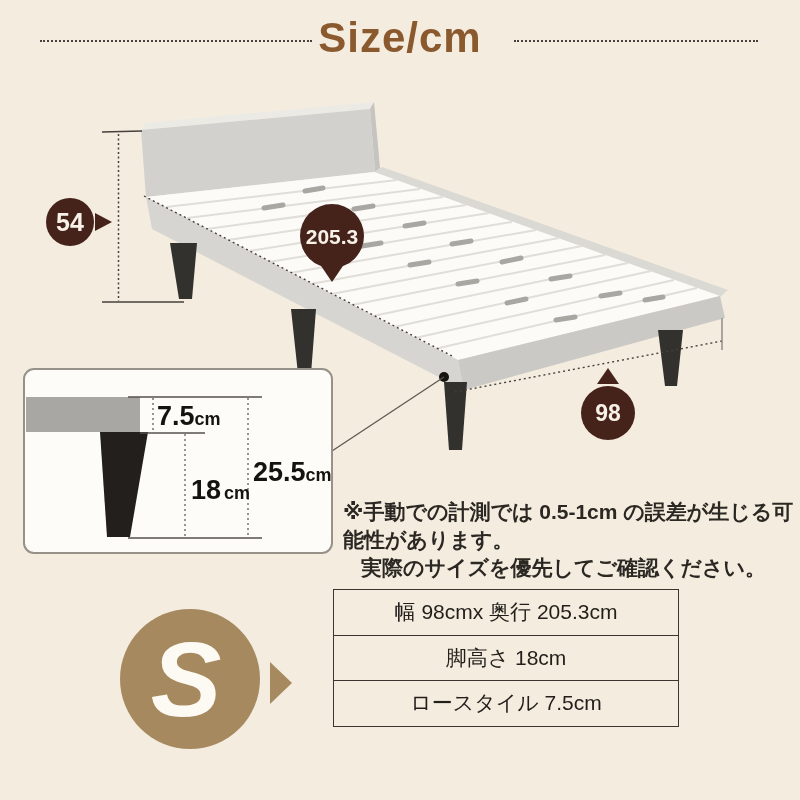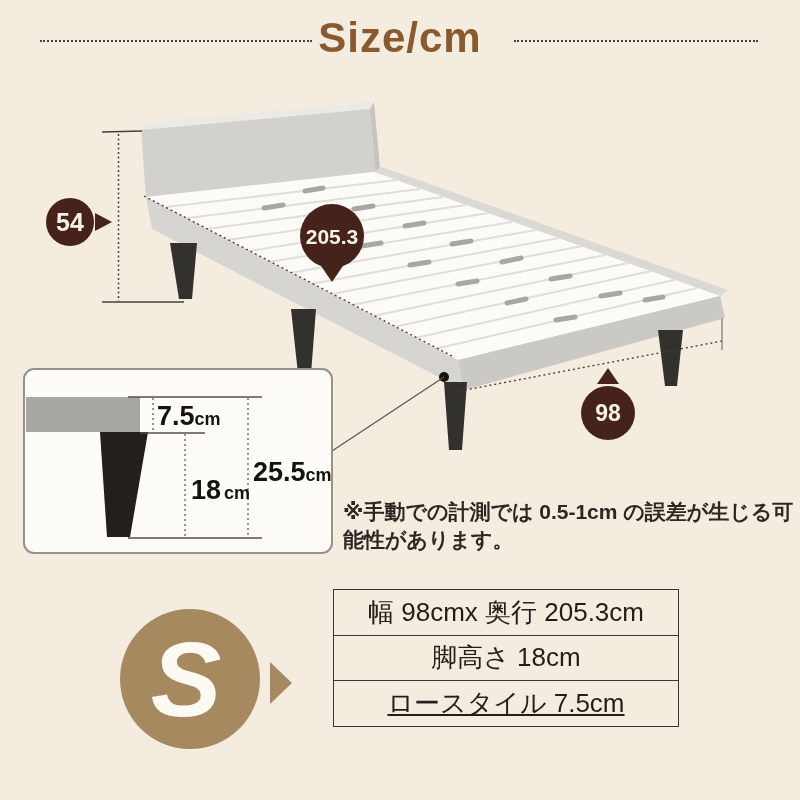--- a/index.html
+++ b/index.html
@@ -38,24 +38,24 @@
   }
   .note .l2{padding-left:18px;}
 
   
   .spec-table{
     position:absolute;left:333px;top:589px;width:344px;
     border:1.5px solid #3a352f;
   }
   .spec-row{
     height:44.5px;display:flex;align-items:center;justify-content:center;
-    font-size:26px;color:#221e1a;font-weight:500;
+    font-size:21px;color:#221e1a;font-weight:500;
     border-bottom:1.5px solid #3a352f;
   }
-  .spec-row:last-child{border-bottom:none;text-decoration:underline;}
+  .spec-row:last-child{border-bottom:none;}
 </style>
 </head>
 <body>
 
 <div class="canvas">
 
   <div class="dotline left"></div>
   <div class="title">Size/cm</div>
   <div class="dotline right"></div>
 
@@ -140,20 +140,21 @@
 
     <g>
       <circle cx="190" cy="679" r="70" fill="#a6895f"></circle>
       <polygon points="270,662 270,704 292,683" fill="#a6895f"></polygon>
       <text x="186" y="716" font-size="106" font-style="italic" font-weight="700" fill="#fdfaf3" text-anchor="middle">S</text>
     </g>
   </svg>
 
   <div class="note">
     <div class="l1">※手動での計測では 0.5-1cm の誤差が生じる可能性があります。</div>
+    <div class="l2">実際のサイズを優先してご確認ください。</div>
   </div>
 
   <div class="spec-table">
     <div class="spec-row">幅 98cmx 奥行 205.3cm</div>
     <div class="spec-row">脚高さ 18cm</div>
     <div class="spec-row">ロースタイル 7.5cm</div>
   </div>
 
 </div>
 

